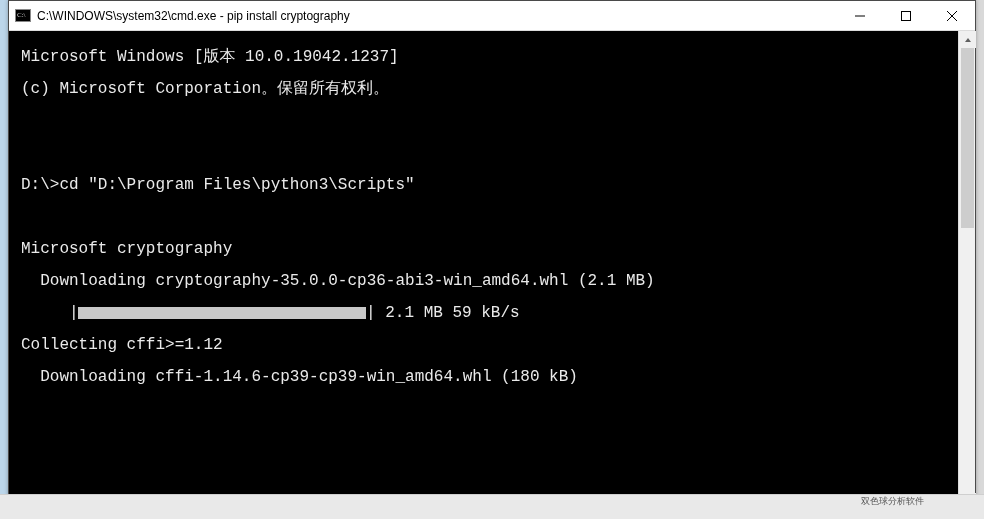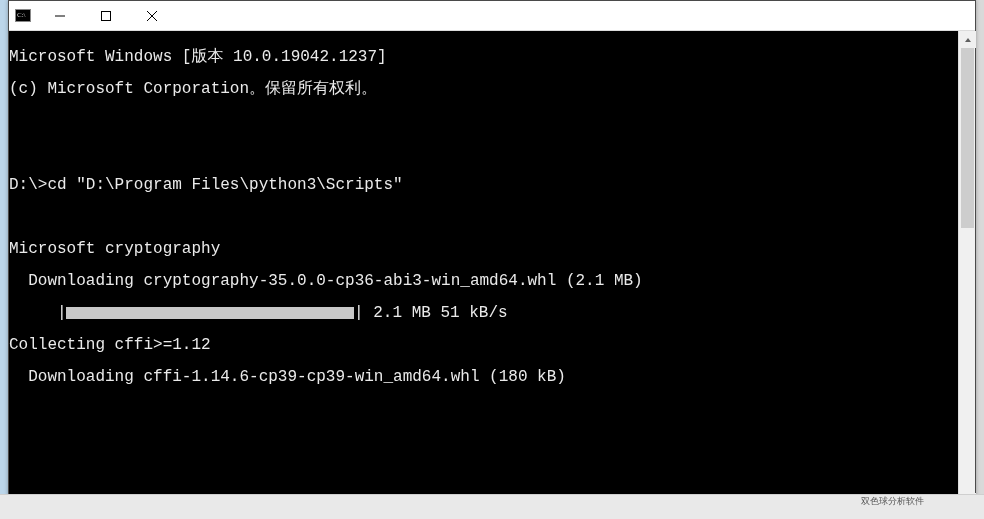--- a/index.html
+++ b/index.html
@@ -39,21 +39,21 @@
     flex: 1; display: flex; position: relative; background: #000;
   }
   .terminal {
     flex: 1; background: #000000; color: #eaeaea;
     font-family: "NSimSun","SimSun","Consolas","Courier New",monospace;
     font-size: 16px; line-height: 16px;
     padding: 2px 0 0 0;
     white-space: pre;
     overflow: hidden;
   }
-  .terminal .line { height: 16px; white-space: pre; }
+  .terminal .line { height: 16px; white-space: pre; margin-left: 12px; }
   .scrollbar {
     width: 17px; background: #f0f0f0; position: relative; border-left: 1px solid #dcdcdc;
   }
   .scroll-arrow {
     position: absolute; left: 0; width: 17px; height: 17px; background: #f0f0f0;
     display: flex; align-items: center; justify-content: center; font-size: 8px; color: #606060;
   }
   .scroll-arrow.up { top: 0; }
   .scroll-arrow.down { bottom: 0; }
   .scroll-thumb {
@@ -76,20 +76,21 @@
 <div class="desktop-strip"></div>
 
 <div class="window">
   <div class="titlebar">
     <div class="icon-wrap">
       <svg width="16" height="16" viewBox="0 0 16 16">
         <rect x="0.5" y="1.5" width="15" height="12" fill="#000" stroke="#888"></rect>
         <text x="2" y="9" font-size="7" fill="#ccc" font-family="Consolas">C:\</text>
       </svg>
     </div>
+    <div class="title-text">C:\WINDOWS\system32\cmd.exe - pip  install cryptography</div>
     <div class="win-controls">
       <div class="win-btn">
         <svg width="10" height="10" viewBox="0 0 10 10">
             <line x1="0" y1="5" x2="10" y2="5" stroke="#000" stroke-width="1"></line>
           </svg>
       </div>
       <div class="win-btn">
         <svg width="10" height="10" viewBox="0 0 10 10">
             <rect x="0.5" y="0.5" width="9" height="9" fill="none" stroke="#000" stroke-width="1"></rect>
           </svg>
@@ -106,21 +107,21 @@
   <div class="client">
     <div class="terminal">
 <div class="line">Microsoft Windows [版本 10.0.19042.1237]</div>
 <div class="line">(c) Microsoft Corporation。保留所有权利。</div>
 <div class="line"></div>
 <div class="line"></div>
 <div class="line">D:\&gt;cd "D:\Program Files\python3\Scripts"</div>
 <div class="line"></div>
 <div class="line">Microsoft cryptography</div>
 <div class="line">  Downloading cryptography-35.0.0-cp36-abi3-win_amd64.whl (2.1 MB)</div>
-<div class="line"><span>     </span><span class="leadpipe">|</span><span class="pbar" style="width:288px"><span class="fill" style="width:288px"></span></span><span>|</span><span> 2.1 MB 51 kB/s</span></div>
+<div class="line"><span>     </span><span class="leadpipe">|</span><span class="pbar" style="width:288px"><span class="fill" style="width:288px"></span></span><span>|</span><span> 2.1 MB 59 kB/s</span></div>
 <div class="line">Collecting cffi&gt;=1.12</div>
 <div class="line">  Downloading cffi-1.14.6-cp39-cp39-win_amd64.whl (180 kB)</div>
     </div>
 
     <div class="scrollbar">
       <div class="scroll-arrow up">
         <svg width="8" height="8" viewBox="0 0 8 8">
             <polygon points="4,2 7,6 1,6" fill="#606060"></polygon>
           </svg>
       </div>

